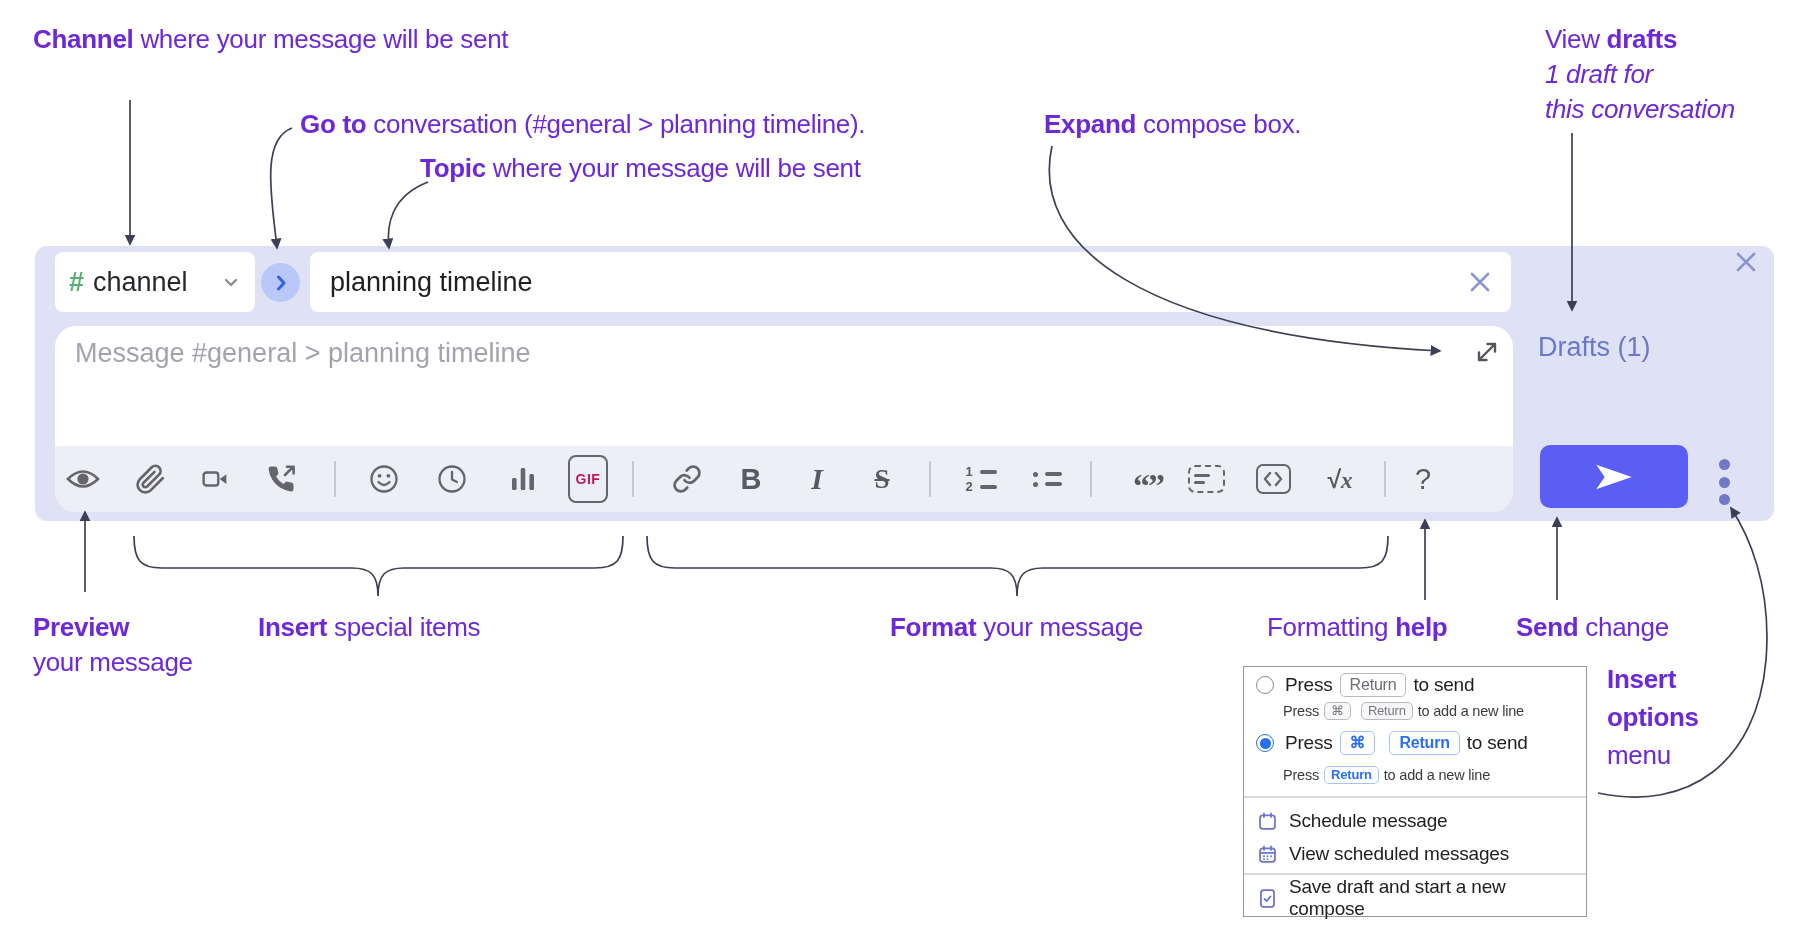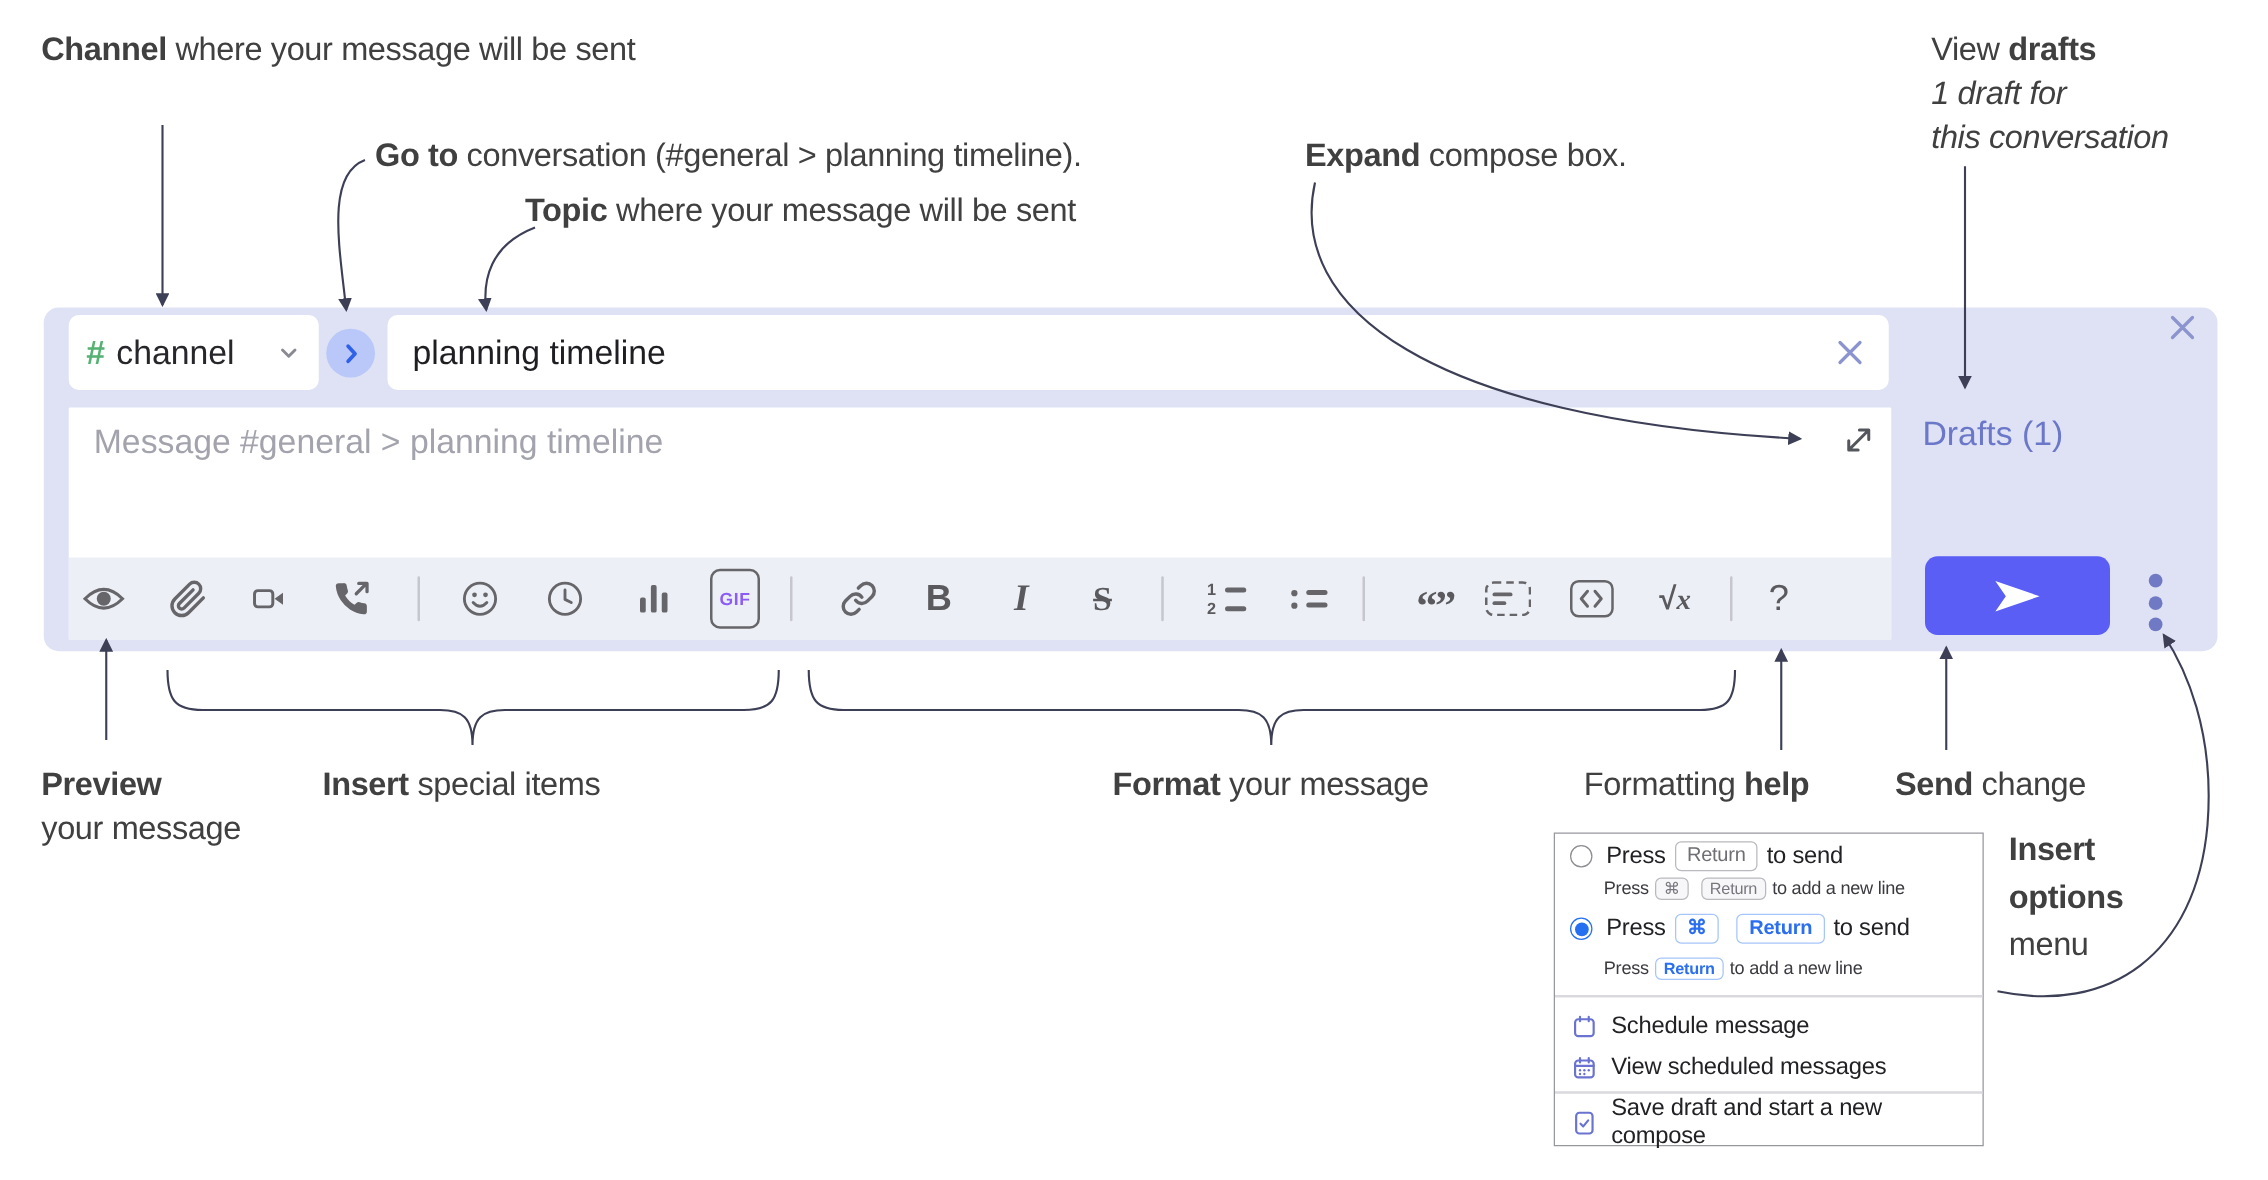--- a/index.html
+++ b/index.html
@@ -1,51 +1,51 @@
 <!DOCTYPE html>
 <html><head>
 <meta charset="utf-8">
 <style>
   html,body{margin:0;padding:0;background:#fff;width:1814px;height:944px;position:relative;
     font-family:"Liberation Sans",sans-serif;color:#33364d;-webkit-font-smoothing:antialiased;overflow:hidden}
   
-  .ann{position:absolute;font-size:26px;letter-spacing:-0.3px;line-height:35px;color:#404040;white-space:nowrap}
+  .ann{position:absolute;font-size:26px;letter-spacing:-0.3px;line-height:35px;color:#6d28d9;white-space:nowrap}
   .ann b{font-weight:700}
   .ann .it{font-style:italic}
   
   #overlay{position:absolute;left:0;top:0;pointer-events:none}
   
   #compose{position:absolute;left:35px;top:246px;width:1739px;height:275px;background:#dfe2f4;border-radius:12px}
   #channel-selector{position:absolute;left:20px;top:6px;width:200px;height:60px;background:#fff;border-radius:8px;
      display:flex;align-items:center;padding:0 14px;box-sizing:border-box;cursor:pointer}
   #channel-selector .hash{color:#55b273;font-weight:700;font-size:27px;margin-right:9px}
   #channel-selector .chname{font-size:27px;color:#26262b;flex:1}
   #goto-btn{position:absolute;left:226px;top:17px;width:39px;height:39px;border-radius:50%;background:#b9c8f8;
      display:flex;align-items:center;justify-content:center;cursor:pointer}
   #topic-input-wrap{position:absolute;left:275px;top:6px;width:1201px;height:60px;background:#fff;border-radius:8px}
   #topic-input{position:absolute;left:20px;top:0;width:1120px;height:60px;border:none;outline:none;font-size:27px;
      color:#1e1e23;font-family:"Liberation Sans",sans-serif;background:transparent;padding:0}
   #topic-clear{position:absolute;right:18px;top:17px;width:26px;height:26px;cursor:pointer}
   #compose-close{position:absolute;right:13px;top:1px;width:30px;height:30px;cursor:pointer}
-  #message-box{position:absolute;left:20px;top:80px;width:1458px;height:186px;background:#fff;border-radius:1px;overflow:hidden}
+  #message-box{position:absolute;left:20px;top:80px;width:1458px;height:186px;background:#fff;border-radius:21px;overflow:hidden}
   #message-input{position:absolute;left:20px;top:12px;width:1380px;height:100px;border:none;outline:none;resize:none;
      font-size:27px;font-family:"Liberation Sans",sans-serif;color:#1e1e23;background:transparent;padding:0}
   #message-input::placeholder{color:#a2a3ac;opacity:1}
   #expand-btn{position:absolute;right:13px;top:13px;width:26px;height:26px;cursor:pointer}
   #toolbar{position:absolute;left:0;right:0;bottom:0;height:66px;background:#edeff6}
   .tbtn{position:absolute;top:8px;width:44px;height:50px;display:flex;align-items:center;justify-content:center;cursor:pointer;color:#5f5f63}
   .tdiv{position:absolute;top:15px;width:2px;height:36px;background:#c5c6ce;border-radius:1px}
   .glyph-b{font-size:29px;font-weight:800;color:#5a5a5e}
   .glyph-i{font-family:"Liberation Serif",serif;font-style:italic;font-size:30px;font-weight:700;color:#5a5a5e}
   .glyph-s{font-family:"Liberation Serif",serif;font-size:27px;font-weight:700;color:#5a5a5e;text-decoration:line-through}
   .glyph-q{font-family:"Liberation Serif",serif;font-weight:700;color:#5a5a5e;font-size:34px;letter-spacing:-2px;line-height:10px;padding-top:14px}
   .glyph-help{font-size:29px;color:#5a5a5e}
   .glyph-math{font-size:25px;font-weight:700;color:#5a5a5e}
   .glyph-math i{font-family:"Liberation Serif",serif;font-size:23px}
-  .gifbox{border:2.5px solid #66666a;border-radius:8px;padding:14px 6px;font-size:14px;font-weight:700;letter-spacing:.5px;color:#8b5cf6}
+  .gifbox{border:2.5px solid #66666a;border-radius:8px;padding:14px 6px;font-size:14px;font-weight:700;letter-spacing:.5px;color:#be185d}
   .codebox{border:2.5px solid #66666a;border-radius:7px;width:31px;height:26px;display:flex;align-items:center;justify-content:center}
   .spoilbox{border:2.5px dashed #66666a;border-radius:7px;width:29px;height:24px;display:flex;flex-direction:column;justify-content:center;gap:4px;align-items:flex-start;padding-left:4px}
   .spoilbox i{display:block;height:3px;background:#66666a;border-radius:2px}
   .listicon{display:flex;flex-direction:column;gap:5px}
   .listicon .row{display:flex;align-items:center;gap:5px}
   .listicon .num{font-size:13px;font-weight:700;color:#5a5a5e;width:9px;line-height:10px}
   .listicon .dot{width:5px;height:5px;border-radius:50%;background:#66666a;margin:0 2px}
   .listicon .bar{width:17px;height:4px;background:#66666a;border-radius:2px}
   #drafts-link{position:absolute;left:1503px;top:86px;font-size:27px;color:#6b77c9;cursor:pointer}
   #send-btn{position:absolute;left:1505px;top:199px;width:148px;height:63px;background:#5a5ef5;border-radius:10px;

